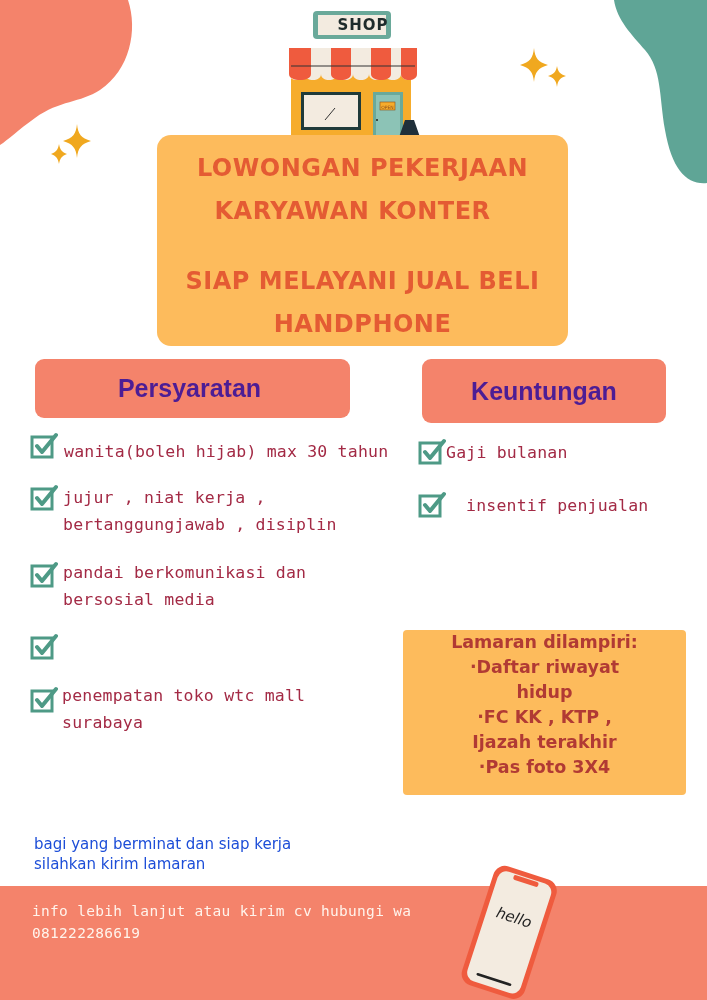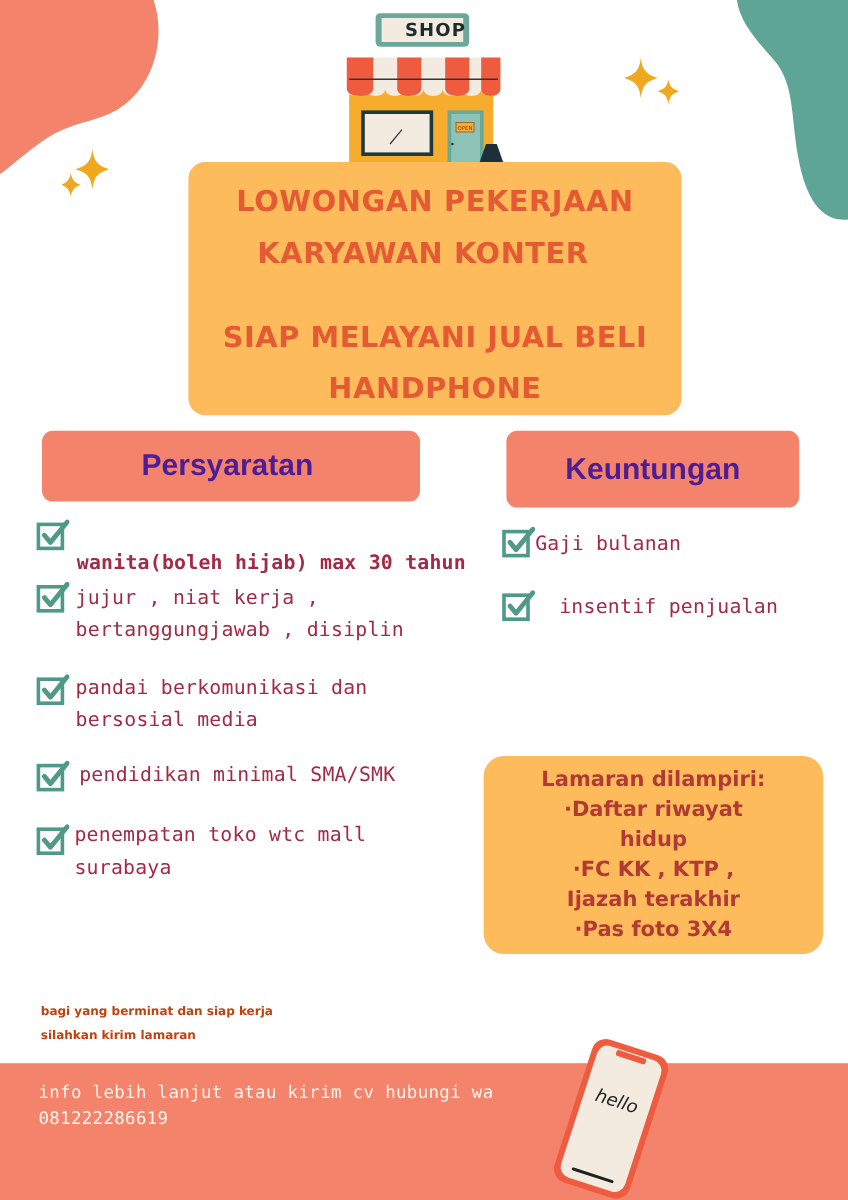--- a/index.html
+++ b/index.html
@@ -45,33 +45,33 @@
   .item { position: absolute; display: flex; align-items: flex-start; }
   .check { width: 28px; height: 28px; flex: none; }
   .item-text {
     color: #a32a45; font-family: "DejaVu Sans Mono", monospace; font-size: 16.5px;
     line-height: 27px; white-space: nowrap; letter-spacing: 0.2px;
   }
 
   
   .lamaran-box {
     left: 403px; top: 630px; width: 283px; height: 165px;
-    background: #fdbb5c; border-radius: 17px;
-    display: flex; flex-direction: column; align-items: center; justify-content: center;
+    background: #fdbb5c; border-radius: 4px;
+    display: flex; flex-direction: column; align-items: center; 
   }
   .lamaran-line {
     color: #b13a34; font-family: "DejaVu Sans", sans-serif; font-weight: bold;
     font-size: 17.5px; line-height: 25px; text-align: center; white-space: nowrap;
   }
 
   
   .cta { left: 34px; top: 834px; }
   .cta-line {
-    color: #c2410c; font-family: "DejaVu Sans", sans-serif; font-weight: bold;
-    font-size: 10px; line-height: 20px; white-space: nowrap;
+    color: #1d4ed8; font-family: "DejaVu Sans", sans-serif; font-weight: normal;
+    font-size: 15px; line-height: 20px; white-space: nowrap;
   }
 
   
   .footer {
     left: 0; top: 886px; width: 707px; height: 114px; background: #f4836b;
   }
   .footer-text {
     left: 32px; top: 900px; color: #fff4ec;
     font-family: "DejaVu Sans Mono", monospace; font-size: 14.5px; line-height: 22px;
     white-space: nowrap; letter-spacing: 0.3px;
@@ -137,21 +137,21 @@
 </div>
 
 <div class="abs sec-header hdr-left">Persyaratan</div>
 <div class="abs sec-header hdr-right">Keuntungan</div>
 
 <div class="item" style="left:30px;top:432px;">
   <svg class="check" viewBox="0 0 28 28">
     <rect x="2" y="5" width="20" height="20" fill="none" stroke="#4e9a86" stroke-width="3"></rect>
     <path d="M7,14 L12,20 L26,3" fill="none" stroke="#4e9a86" stroke-width="4" stroke-linecap="round" stroke-linejoin="round"></path>
   </svg>
-  <div style="margin-left:6px;margin-top:23px;font-weight:bold;">
+  <div style="margin-left:6px;margin-top:6px;">
     <div class="item-text">wanita(boleh hijab) max 30 tahun</div>
   </div>
 </div>
 
 <div class="item" style="left:30px;top:484px;">
   <svg class="check" viewBox="0 0 28 28">
     <rect x="2" y="5" width="20" height="20" fill="none" stroke="#4e9a86" stroke-width="3"></rect>
     <path d="M7,14 L12,20 L26,3" fill="none" stroke="#4e9a86" stroke-width="4" stroke-linecap="round" stroke-linejoin="round"></path>
   </svg>
   <div style="margin-left:5px;margin-top:0px;">
@@ -169,23 +169,20 @@
     <div class="item-text">pandai berkomunikasi dan</div>
     <div class="item-text">bersosial media</div>
   </div>
 </div>
 
 <div class="item" style="left:30px;top:633px;">
   <svg class="check" viewBox="0 0 28 28">
     <rect x="2" y="5" width="20" height="20" fill="none" stroke="#4e9a86" stroke-width="3"></rect>
     <path d="M7,14 L12,20 L26,3" fill="none" stroke="#4e9a86" stroke-width="4" stroke-linecap="round" stroke-linejoin="round"></path>
   </svg>
-  <div style="margin-left:8px;margin-top:-1px;">
-    <div class="item-text">pendidikan minimal SMA/SMK</div>
-  </div>
 </div>
 
 <div class="item" style="left:30px;top:686px;">
   <svg class="check" viewBox="0 0 28 28">
     <rect x="2" y="5" width="20" height="20" fill="none" stroke="#4e9a86" stroke-width="3"></rect>
     <path d="M7,14 L12,20 L26,3" fill="none" stroke="#4e9a86" stroke-width="4" stroke-linecap="round" stroke-linejoin="round"></path>
   </svg>
   <div style="margin-left:4px;margin-top:-4px;">
     <div class="item-text">penempatan toko wtc mall</div>
     <div class="item-text">surabaya</div>

